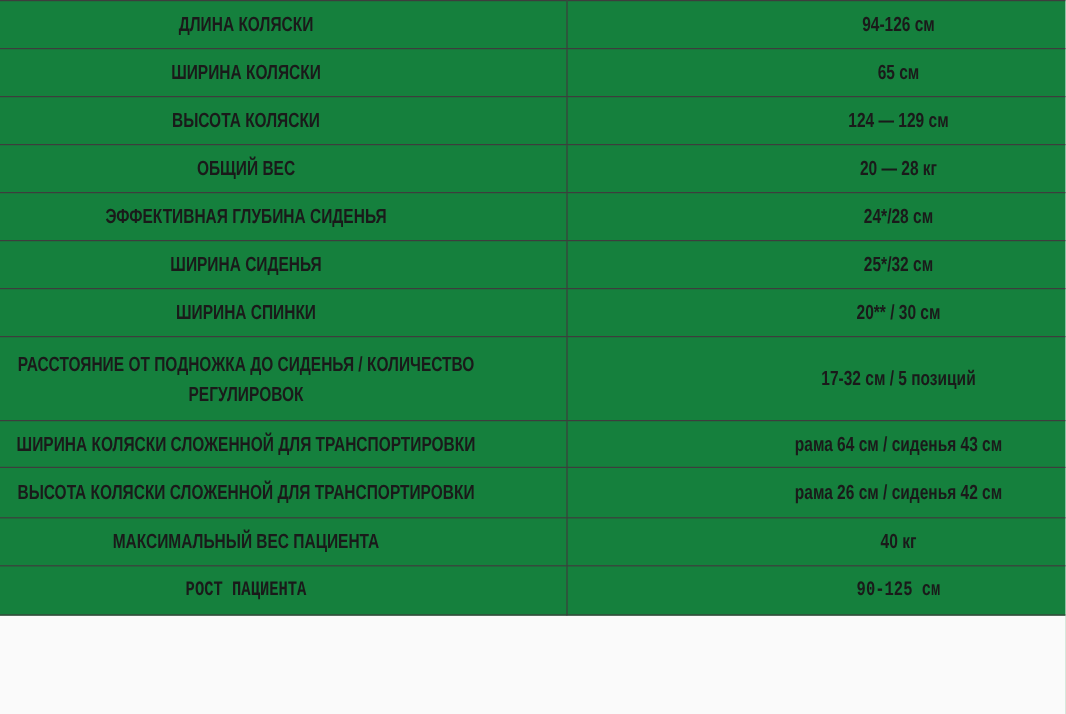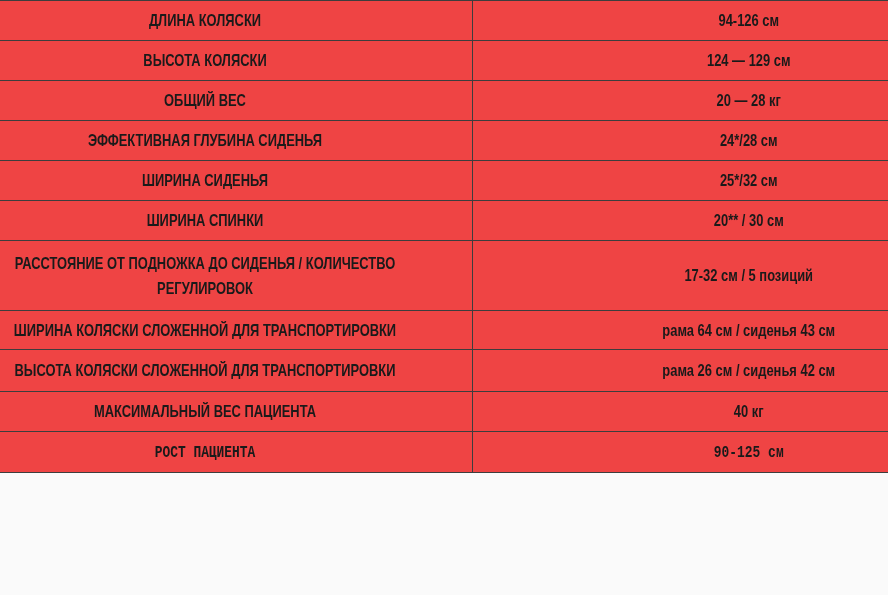--- a/index.html
+++ b/index.html
@@ -10,21 +10,21 @@
     height: 595px;
     overflow: hidden;
     font-family: "Liberation Sans", sans-serif;
   }
   table.spec-table {
     width: 888px;
     border-collapse: collapse;
     table-layout: fixed;
     border-top: 1.5px solid #3d3d3d;
     border-bottom: 1.5px solid #3d3d3d;
-    background: #ef4444;
+    background: #15803d;
   }
   td {
     padding: 0;
     vertical-align: middle;
     border-bottom: 1.5px solid #3d3d3d;
     font-weight: bold;
     font-size: 17px;
     color: #1a1a1a;
   }
   td.param-cell {
@@ -67,20 +67,28 @@
 <body>
 
 <table class="spec-table">
   <tbody>
     <tr class="r1">
       <td class="param-cell">
           <span class="param-text">ДЛИНА КОЛЯСКИ</span>
         </td>
       <td class="value-cell">
           <span class="value-text">94-126 см</span>
+        </td>
+    </tr>
+    <tr class="r2">
+      <td class="param-cell">
+          <span class="param-text">ШИРИНА КОЛЯСКИ</span>
+        </td>
+      <td class="value-cell">
+          <span class="value-text">65 см</span>
         </td>
     </tr>
     <tr class="r3">
       <td class="param-cell">
           <span class="param-text">ВЫСОТА КОЛЯСКИ</span>
         </td>
       <td class="value-cell">
           <span class="value-text">124 — 129 см</span>
         </td>
     </tr>

